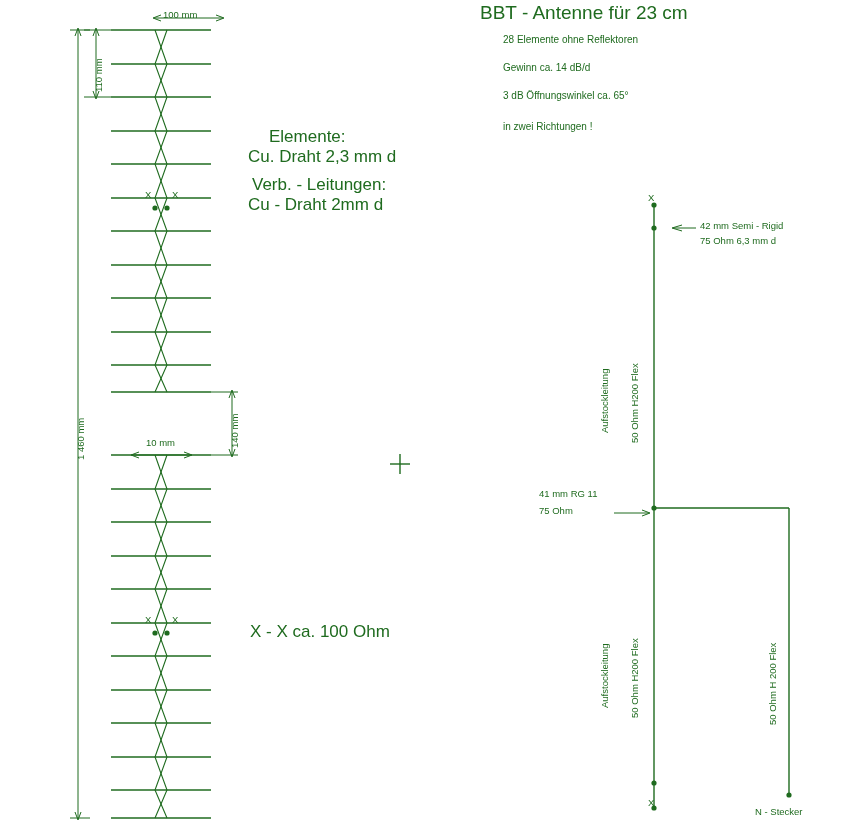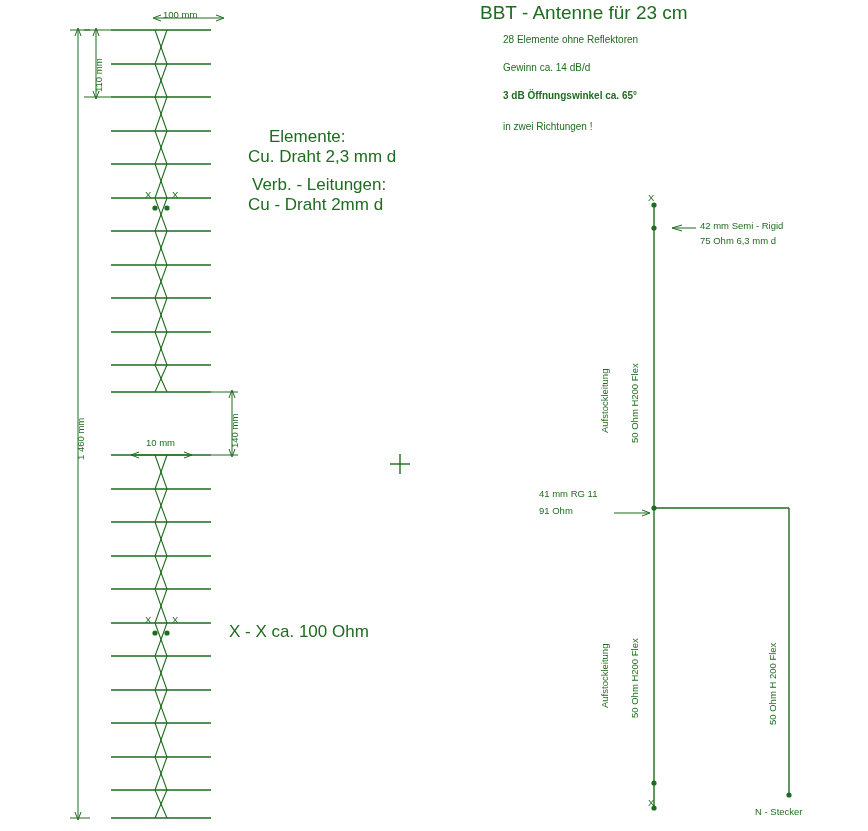--- a/index.html
+++ b/index.html
@@ -159,48 +159,48 @@
       <line x1="614" y1="513" x2="648" y2="513"></line>
       <path d="M642,510 L650,513 L642,516"></path>
     </g>
   </g>
 </svg>
 
 <div class="lbl title" style="left:480px; top:2px;text-align:right;">BBT - Antenne für 23 cm</div>
 
 <div class="lbl big" style="left:503px; top:34px;">28 Elemente ohne Reflektoren</div>
 <div class="lbl big" style="left:503px; top:62px;">Gewinn ca. 14 dB/d</div>
-<div class="lbl big" style="left:503px; top:90px;font-weight:bold;">3 dB Öffnungswinkel ca. 65°</div>
+<div class="lbl big" style="left:503px; top:90px;">3 dB Öffnungswinkel ca. 65°</div>
 <div class="lbl big" style="left:503px; top:121px;">in zwei Richtungen !</div>
 
 <div class="lbl small" style="left:163px; top:10px;">100 mm</div>
 <div class="lbl small vert" style="left:94px; top:92px;">110 mm</div>
 <div class="lbl small vert" style="left:230px; top:448px;">140 mm</div>
 <div class="lbl small" style="left:146px; top:438px;">10 mm</div>
 <div class="lbl small vert" style="left:76px; top:460px;">1 460 mm</div>
 
 <div class="lbl" style="left:269px; top:127px;">Elemente:</div>
 <div class="lbl" style="left:248px; top:147px;">Cu. Draht 2,3 mm d</div>
 <div class="lbl" style="left:252px; top:175px;">Verb. - Leitungen:</div>
 <div class="lbl" style="left:248px; top:195px;">Cu - Draht 2mm d</div>
-<div class="lbl" style="left:229px; top:622px;text-align:right;">X - X ca. 100 Ohm</div>
+<div class="lbl" style="left:250px; top:622px;text-align:right;">X - X ca. 100 Ohm</div>
 
 <div class="lbl small" style="left:145px; top:190px;">X</div>
 <div class="lbl small" style="left:172px; top:190px;">X</div>
 <div class="lbl small" style="left:145px; top:615px;">X</div>
 <div class="lbl small" style="left:172px; top:615px;">X</div>
 
 <div class="lbl small" style="left:648px; top:193px;">X</div>
 <div class="lbl small" style="left:648px; top:798px;">X</div>
 
 <div class="lbl small" style="left:700px; top:221px;">42 mm  Semi - Rigid</div>
 <div class="lbl small" style="left:700px; top:236px;">75 Ohm  6,3 mm d</div>
 
 <div class="lbl small" style="left:539px; top:489px;">41 mm RG 11</div>
-<div class="lbl small" style="left:539px; top:506px;">91 Ohm</div>
+<div class="lbl small" style="left:539px; top:506px;">75 Ohm</div>
 
 <div class="lbl small vert" style="left:600px; top:433px;">Aufstockleitung</div>
 <div class="lbl small vert" style="left:630px; top:443px;">50 Ohm H200 Flex</div>
 
 <div class="lbl small vert" style="left:600px; top:708px;">Aufstockleitung</div>
 <div class="lbl small vert" style="left:630px; top:718px;">50 Ohm H200 Flex</div>
 
 <div class="lbl small vert" style="left:768px; top:725px;">50 Ohm  H 200 Flex</div>
 
 <div class="lbl small" style="left:755px; top:807px;">N - Stecker</div>

